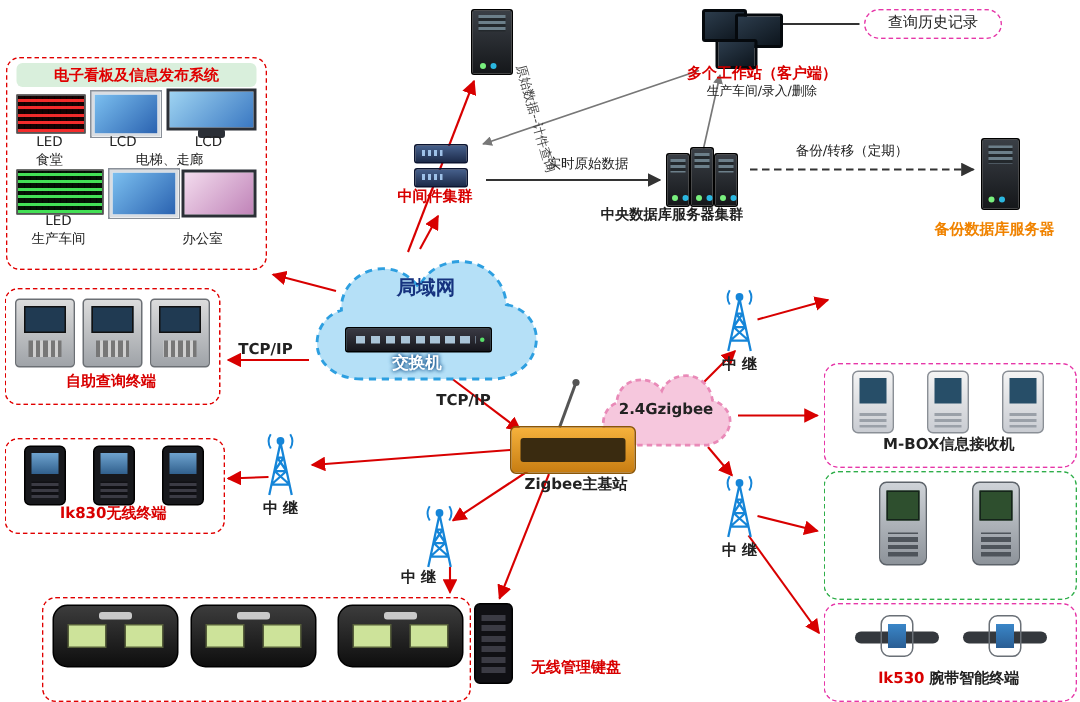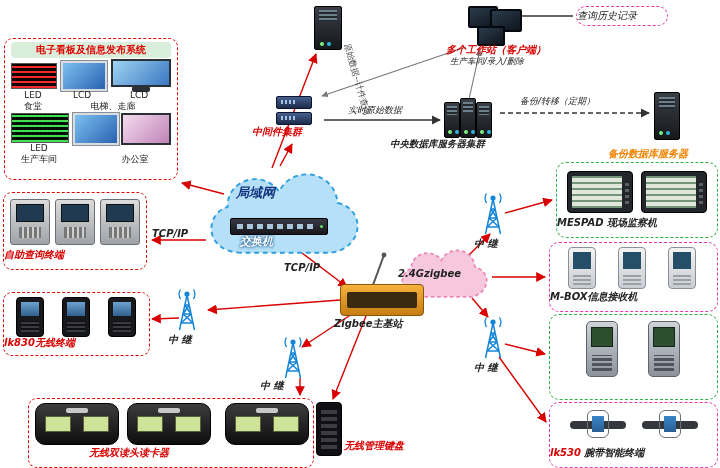--- a/index.html
+++ b/index.html
@@ -1,19 +1,19 @@
 <!DOCTYPE html>
 <html><head>
 <meta charset="utf-8">
 <style>
   html,body{margin:0;padding:0;background:#ffffff;}
   body{font-family:"DejaVu Sans","Liberation Sans",sans-serif;}
   #stage{position:relative;width:720px;height:468px;background:#ffffff;overflow:hidden;}
   .abs{position:absolute;}
-  .lbl{font-size:10px;color:#222;line-height:1.15;font-style:italic;}
+  .lbl{font-size:10px;color:#222;text-align:center;line-height:1.15;}
   .sm{font-size:8.5px;}
   .red{color:#d80000;}
   .orange{color:#f08300;font-weight:bold;}
   .bold{font-weight:bold;}
   .box-red{border:1.6px dashed #e00000;border-radius:9px;}
   .box-green{border:1.6px dashed #2fae4a;border-radius:10px;}
   .box-pink{border:1.6px dashed #e637a8;border-radius:10px;}
   
   .lr{stroke:#d80000;stroke-width:1.4;}
   .lb{stroke:#333;stroke-width:1.3;}
@@ -214,25 +214,20 @@
   </svg>
   <div class="abs lbl bold" style="left:398px;top:268px;width:92px">2.4Gzigbee</div>
 
   <svg class="abs" style="left:350px;top:252px" width="40" height="34" viewBox="0 0 40 34">
     <line x1="34" y1="3" x2="23" y2="33" stroke="#555" stroke-width="2"></line>
       <circle cx="34" cy="3" r="2.4" fill="#555"></circle>
   </svg>
   <div class="abs zbase" style="left:340px;top:284px;width:82px;height:30px"></div>
   <div class="abs lbl bold" style="left:334px;top:318px;width:100px">Zigbee主基站</div>
 
-  <div class="abs box-green" style="left:556px;top:162px;width:160px;height:74px">
-    <div class="abs tab" style="left:10px;top:8px;width:64px;height:40px"></div>
-    <div class="abs tab" style="left:84px;top:8px;width:64px;height:40px"></div>
-    <div class="abs lbl bold" style="left:0;top:54px;width:158px">MESPAD 现场监察机</div>
-  </div>
 
   <div class="abs box-pink" style="left:549px;top:242px;width:167px;height:68px">
     <div class="abs phone" style="left:18px;top:4px;width:26px;height:40px"></div>
     <div class="abs phone" style="left:68px;top:4px;width:26px;height:40px"></div>
     <div class="abs phone" style="left:118px;top:4px;width:26px;height:40px"></div>
     <div class="abs lbl bold" style="left:0;top:48px;width:165px">M-BOX信息接收机</div>
   </div>
 
   <div class="abs box-green" style="left:549px;top:314px;width:167px;height:84px">
     <div class="abs term" style="left:36px;top:6px;width:30px;height:54px"></div>
@@ -245,19 +240,18 @@
     <div class="abs lbl" style="left:0;top:44px;width:165px">
       <span class="red bold">lk530</span>
       <span class="bold">腕带智能终端</span>
     </div>
   </div>
 
   <div class="abs box-red" style="left:28px;top:398px;width:284px;height:68px">
     <div class="abs reader" style="left:6px;top:4px;width:82px;height:40px"></div>
     <div class="abs reader" style="left:98px;top:4px;width:82px;height:40px"></div>
     <div class="abs reader" style="left:196px;top:4px;width:82px;height:40px"></div>
-    <div class="abs lbl red bold" style="left:60px;top:48px;width:160px">无线双读头读卡器</div>
   </div>
 
   <div class="abs remote" style="left:316px;top:402px;width:24px;height:52px"></div>
   <div class="abs lbl red bold" style="left:344px;top:440px;width:80px">无线管理键盘</div>
 
 </div>
 
 </body></html>

